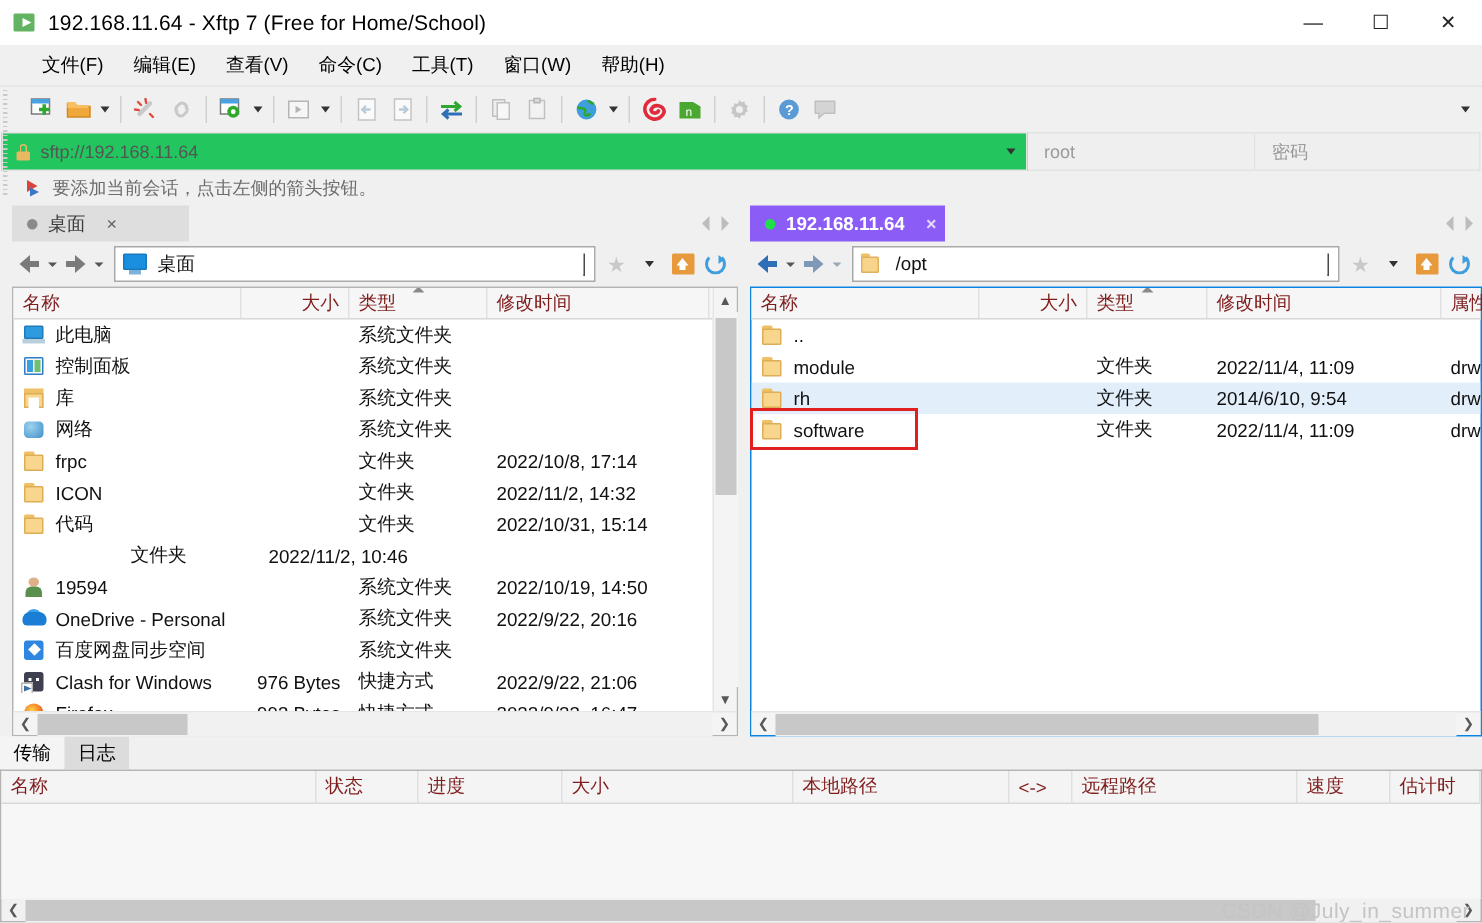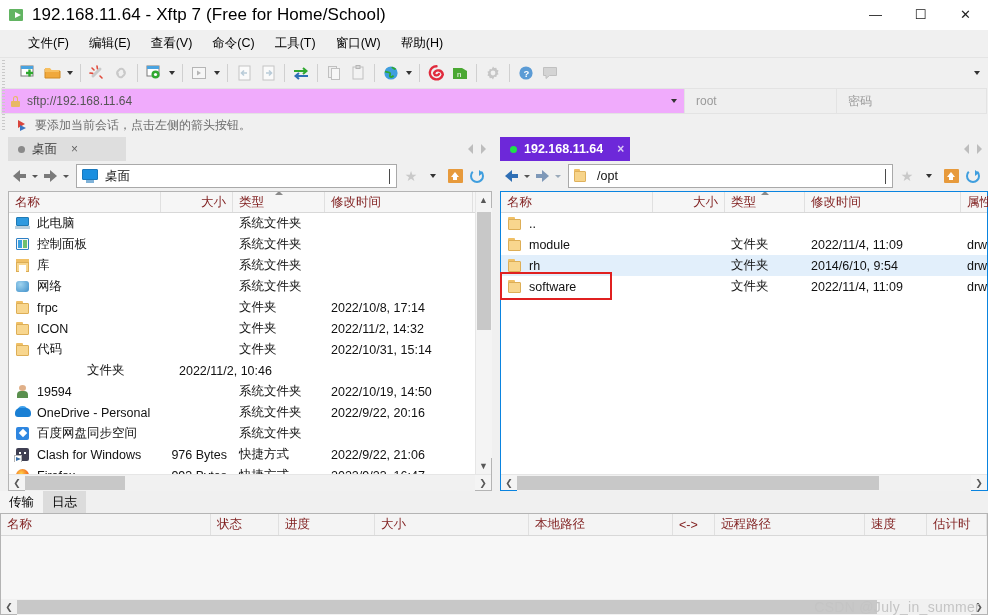--- a/index.html
+++ b/index.html
@@ -23,21 +23,21 @@
     position: relative; flex: 0 0 16px;
   }
   .titlebar .app-icon .bx {
     position: absolute; left: 0; top: 2px; width: 14px; height: 12px;
     background: #62b462; border-radius: 1px;
   }
   .titlebar .app-icon .ar {
     position: absolute; left: 6px; top: 5px; width: 0; height: 0;
     border-left: 6px solid #fff; border-top: 3px solid transparent; border-bottom: 3px solid transparent;
   }
-  .title-text { font-size: 17px; color: #000; letter-spacing: 0.1px; }
+  .title-text { font-size: 14px; color: #000; letter-spacing: 0.1px; }
   .winbtns { margin-left: auto; display: flex; height: 30px; }
   .winbtn {
     width: 45px; height: 30px; display: flex; align-items: center; justify-content: center;
     font-size: 13px; color: #222; line-height: 1;
   }
 
   
   .menubar {
     height: 28px; background: #f0f0f0; display: flex; align-items: center;
     padding-left: 18px; flex: 0 0 28px; border-bottom: 1px solid #e4e4e4;
@@ -51,21 +51,21 @@
   }
   .tb-btn { width: 24px; height: 24px; display: flex; align-items: center; justify-content: center; position: relative; }
   .tb-sep { width: 1px; height: 18px; background: #d0d0d0; margin: 0 4px; }
   .tb-caret { width: 12px; height: 24px; display: flex; align-items: center; justify-content: center; }
   .caret-d { width: 0; height: 0; border-left: 3.5px solid transparent; border-right: 3.5px solid transparent; border-top: 4px solid #333; }
   .tb-overflow { position: absolute; right: 8px; top: 0; height: 30px; display: flex; align-items: center; }
 
   
   .addrrow { height: 26px; display: flex; flex: 0 0 26px; background: #f0f0f0; padding: 0 1px; }
   .addr-url {
-    flex: 0 0 684px; background: #f0abfc; border: 1px solid #e3e3e3; display: flex; align-items: center;
+    flex: 0 0 684px; background: #22c55e; border: 1px solid #e3e3e3; display: flex; align-items: center;
     padding-left: 9px; position: relative;
   }
   .lock {
     width: 9px; height: 11px; position: relative; margin-right: 7px; flex: 0 0 9px;
   }
   .lock .body { position: absolute; bottom: 0; left: 0; width: 9px; height: 6px; background: #e8b863; border-radius: 1px; }
   .lock .shk { position: absolute; top: 0; left: 2px; width: 5px; height: 6px; border: 1.5px solid #e8b863; border-bottom: none; border-radius: 3px 3px 0 0; }
   .addr-val { font-size: 12px; color: #555; }
   .addr-caret { position: absolute; right: 7px; top: 50%; transform: translateY(-50%); }
   .addr-user, .addr-pass {
@@ -88,21 +88,21 @@
   .pane.left { flex: 0 0 484px; }
   .pane.gap { flex: 0 0 8px; }
   .pane.right { flex: 1 1 auto; }
 
   
   .tabstrip { height: 25px; display: flex; align-items: flex-end; flex: 0 0 25px; position: relative; }
   .tab {
     height: 24px; display: flex; align-items: center; padding: 0 6px 0 10px; font-size: 12.5px;
     background: #dedede; color: #3a3a3a; max-width: 230px; min-width: 118px;
   }
-  .tab.active { background: #6d28d9; color: #fff; font-weight: bold; }
+  .tab.active { background: #8b5cf6; color: #fff; font-weight: bold; }
   .tab .dot { width: 7px; height: 7px; border-radius: 50%; background: #8a8a8a; margin-right: 7px; flex: 0 0 7px; }
   .tab.active .dot { background: #1fe04a; }
   .tab .label { white-space: nowrap; overflow: hidden; text-overflow: ellipsis; }
   .tab .x { margin-left: 14px; font-size: 12px; opacity: .75; flex: 0 0 auto; }
   .tabnav { margin-left: auto; display: flex; align-items: center; gap: 8px; padding-right: 6px; height: 24px; }
   .tri-l { width: 0; height: 0; border-right: 5px solid #bdbdbd; border-top: 5px solid transparent; border-bottom: 5px solid transparent; }
   .tri-r { width: 0; height: 0; border-left: 5px solid #bdbdbd; border-top: 5px solid transparent; border-bottom: 5px solid transparent; }
 
   
   .navbar { height: 30px; display: flex; align-items: center; flex: 0 0 30px; background: #f0f0f0; padding: 0 2px; }

